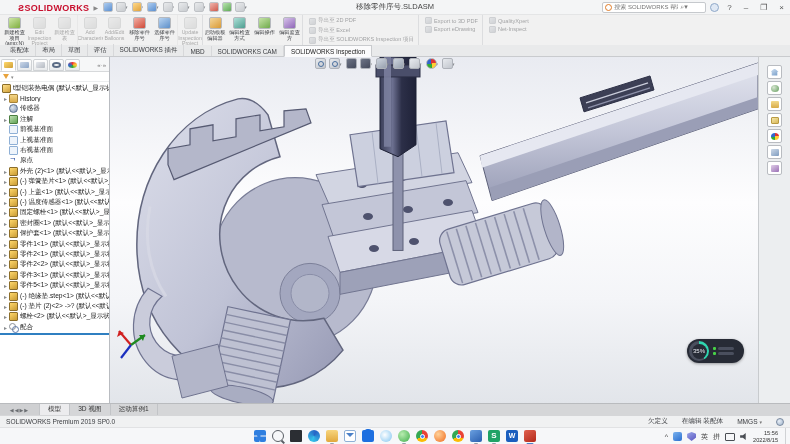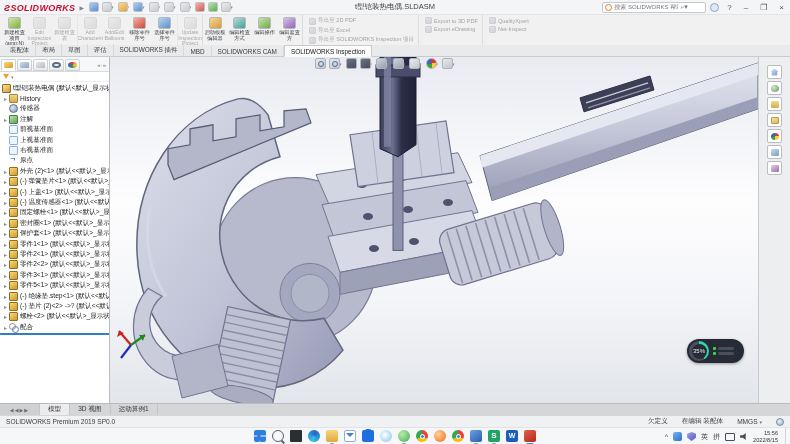--- a/index.html
+++ b/index.html
@@ -2,21 +2,21 @@
 <html><head>
 <meta charset="utf-8">
 <style>
   * { margin:0; padding:0; box-sizing:border-box; }
   html,body { width:790px; height:444px; overflow:hidden; }
   body { font-family:"Liberation Sans","DejaVu Sans",sans-serif; font-size:8px; color:#333; }
   .window { width:790px; height:444px; display:flex; flex-direction:column; background:#f2f3f4; position:relative; }
 
   
   .titlebar { height:15px; background:#f4f5f6; display:flex; align-items:center; padding:0 2px; position:relative; border-bottom:1px solid #e4e5e6; }
-  .logo { color:#c8102e; font-weight:bold; font-size:9px; font-style:italic; letter-spacing:.3px; margin:0 4px 0 2px; white-space:nowrap; }
+  .logo { color:#c8102e; font-weight:bold; font-size:9px; letter-spacing:.3px; margin:0 4px 0 16px; white-space:nowrap; }
   .logo .ds { font-size:11px; }
   .qexp { color:#888; font-size:6px; margin-right:5px; }
   .quickbar { display:flex; gap:4px; align-items:center; }
   .qic { width:10px; height:10px; border-radius:2px; background:linear-gradient(145deg,#e8eaec,#c9ccd0); border:1px solid #bfc2c6; position:relative; }
   .qic.col1{ background:linear-gradient(145deg,#ffd98a,#e0a23c);} .qic.col2{background:linear-gradient(145deg,#aecdf0,#5b8fd0);} .qic.col3{background:linear-gradient(145deg,#b9e3b0,#5faa55);} .qic.col4{background:linear-gradient(145deg,#f0b5ae,#cf5a4c);}
   .qcaret { color:#8a8d91; font-size:5px; margin-left:-2px; }
   .wtitle { position:absolute; left:0; right:0; text-align:center; font-size:7.5px; color:#444; pointer-events:none; }
   .tright { margin-left:auto; display:flex; align-items:center; gap:4px; }
   .searchbox { width:104px; height:11px; background:#fff; border:1px solid #c6c9cd; border-radius:2px; display:flex; align-items:center; padding:0 2px; gap:2px; }
   .searchbox .sicon { width:7px; height:7px; border:1px solid #e07b27; border-radius:50%; flex:none; }
@@ -197,21 +197,21 @@
         </span>
         <span style="display:flex;align-items:center;gap:1px" class="col3">
           <i class="qic col3"></i>
           <span class="qcaret"></span>
         </span>
         <span style="display:flex;align-items:center;gap:1px">
           <i class="qic"></i>
           <span class="qcaret">▾</span>
         </span>
     </span>
-    <div class="wtitle">t型铠装热电偶.SLDASM</div>
+    <div class="wtitle">移除零件序号.SLDASM</div>
     <div class="tright">
       <div class="searchbox">
         <span class="sicon"></span>
         <input placeholder="搜索 SOLIDWORKS 帮助" style="">
         <span class="mag">⌕▾</span>
       </div>
       <span class="person"></span>
       <span class="wc">?</span>
       <span class="wc">–</span>
       <span class="wc">❐</span>

